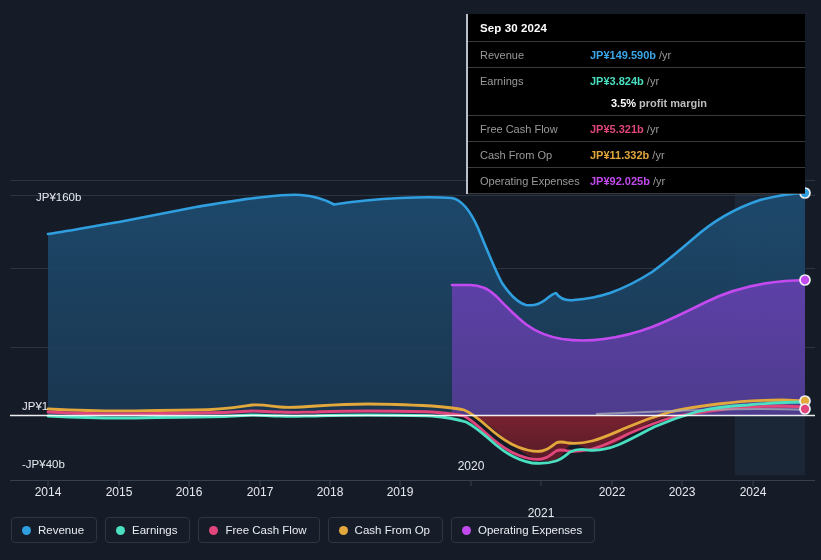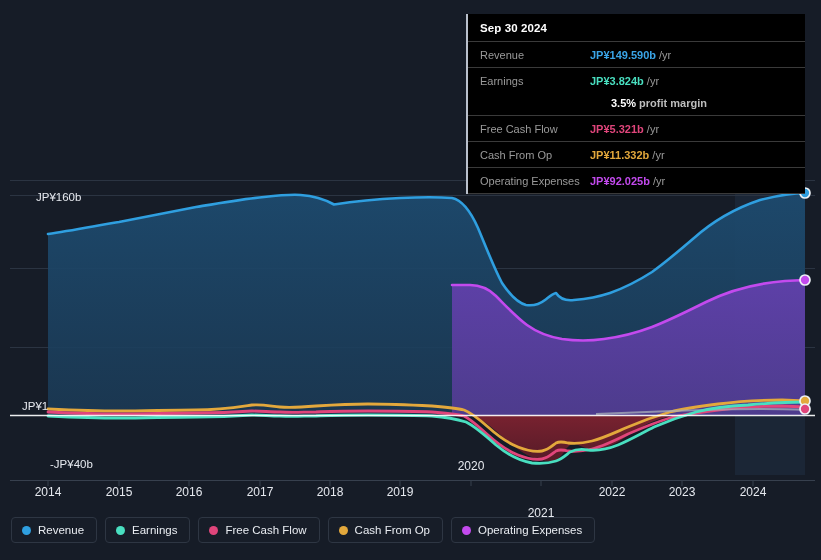--- a/index.html
+++ b/index.html
@@ -186,21 +186,21 @@
       <line x1="471" y1="480" x2="471" y2="486"></line>
       <line x1="541" y1="480" x2="541" y2="486"></line>
       <line x1="612" y1="480" x2="612" y2="486"></line>
       <line x1="682" y1="480" x2="682" y2="486"></line>
       <line x1="753" y1="480" x2="753" y2="486"></line>
     </g>
   </svg>
 
   <div class="axis-label" style="left:36px;top:160px;margin-top:31px;">JP¥160b</div>
   <div class="axis-label" style="left:22px;top:400px;">JP¥1</div>
-  <div class="axis-label" style="left:22px;top:458px;margin-left:28px;">-JP¥40b</div>
+  <div class="axis-label" style="left:22px;top:458px;">-JP¥40b</div>
 
   <div class="x-label" style="left:48px;top:485px;">2014</div>
   <div class="x-label" style="left:119px;top:485px;">2015</div>
   <div class="x-label" style="left:189px;top:485px;">2016</div>
   <div class="x-label" style="left:260px;top:485px;">2017</div>
   <div class="x-label" style="left:330px;top:485px;text-align:center;">2018</div>
   <div class="x-label" style="left:400px;top:485px;">2019</div>
   <div class="x-label" style="left:471px;top:459px;text-align:center;">2020</div>
   <div class="x-label" style="left:541px;top:506px;">2021</div>
   <div class="x-label" style="left:612px;top:485px;text-align:right;">2022</div>

